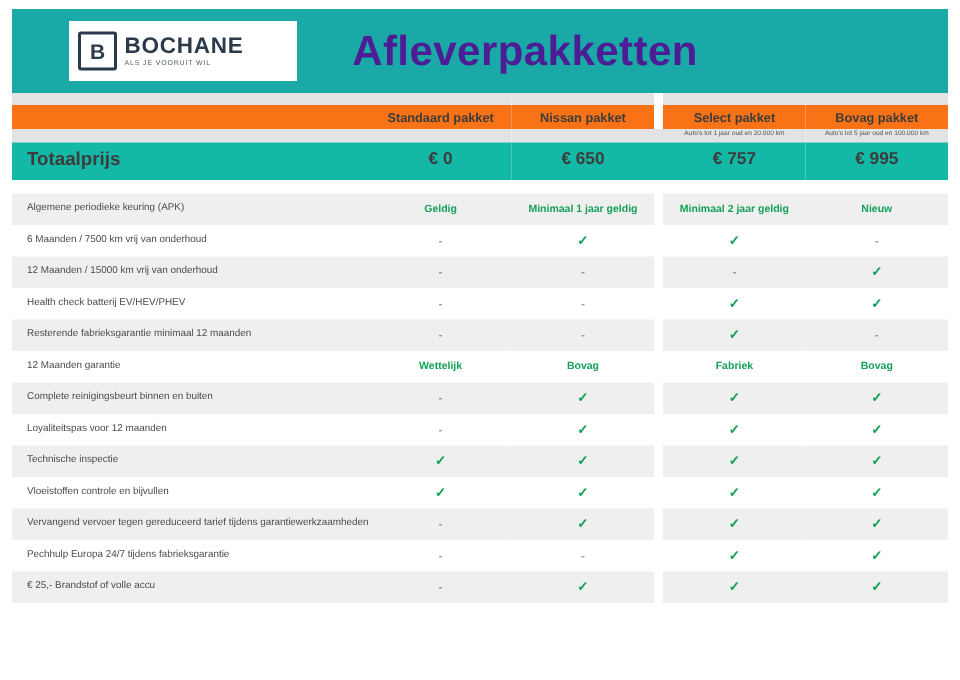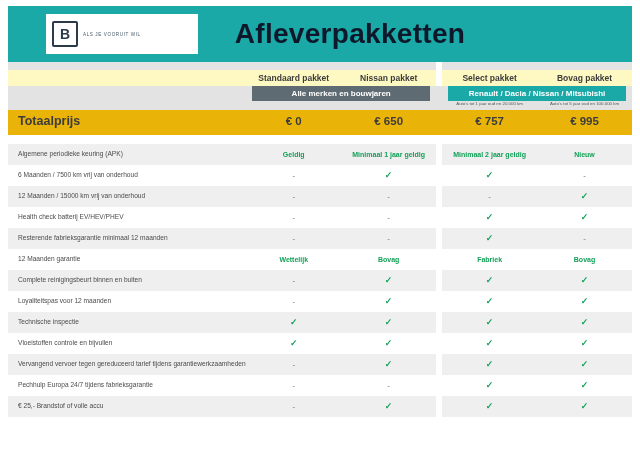--- a/index.html
+++ b/index.html
@@ -30,36 +30,36 @@
     width:26px;height:26px;background:#ffffff;border:2px solid #2b3a4a;
     box-sizing:border-box;border-radius:2px;margin-right:5px;
     display:flex;align-items:center;justify-content:center;
     font-size:14px;font-weight:bold;color:#2b3a4a;line-height:1;
   }
   .logo-text{display:flex;flex-direction:column;justify-content:center;}
   .logo-name{font-size:15px;font-weight:bold;color:#2b3a4a;letter-spacing:.5px;line-height:1;}
   .logo-sub{font-size:4.6px;color:#4a5a68;letter-spacing:.6px;margin-top:2px;line-height:1;}
   .header-title{
     width:100%;text-align:center;
-    font-size:28px;font-weight:bold;color:#0f172a;
+    font-size:28px;font-weight:bold;color:#4c1d95;
     letter-spacing:.3px;
     padding-left:60px;box-sizing:border-box;
   }
 
   
   table{border-collapse:collapse;width:100%;table-layout:fixed;}
   .col-feat{width:236px;}
   .col-p{width:94px;}
   .col-sep{width:6px;}
 
   .bandrow td{background:#e3e3e3;height:8px;padding:0;}
   .bandrow td.sep{background:#ffffff;}
 
   .head-name{
-    background:#fef9c3;
+    background:#f97316;
     text-align:center;
     font-size:8.5px;font-weight:bold;color:#3c3c3c;
     padding:3px 0 3px 0;
     vertical-align:bottom;
   }
   .head-name.blank{}
   .sep{background:#ffffff;padding:0;}
 
   .brandbar td{padding:0;background:#e3e3e3;}
   .brandbar .pill{
@@ -67,21 +67,21 @@
     font-size:8px;font-weight:bold;text-align:center;
     padding:3px 0;margin:0 6px;
   }
   .brandbar .pill.teal{background:#1aa9a6;}
   .finebar td{background:#e3e3e3;padding:0;}
   .finebar .fine{
     font-size:4.4px;color:#555;text-align:center;padding:1px 0 3px 0;
     line-height:1.1;
   }
 
-  .totalrow td{background:#eab308;padding:4px 0 7px 0;}
+  .totalrow td{background:#14b8a6;padding:4px 0 7px 0;}
   .totalrow .label{
     font-size:12.5px;font-weight:bold;color:#3c3c3c;padding-left:10px;text-align:left;
   }
   .totalrow .price{
     text-align:center;font-size:11.5px;font-weight:bold;color:#3c3c3c;
   }
 
   .gaprow td{height:9px;background:#ffffff;padding:0;}
 
   tr.data td{height:21px;padding:0;vertical-align:middle;}
@@ -101,20 +101,21 @@
 </style>
 </head>
 <body>
 
 <div class="page">
 
   <div class="header">
     <div class="logo-box">
       <div class="logo-mark">B</div>
       <div class="logo-text">
+        <div class="logo-name">BOCHANE</div>
         <div class="logo-sub">ALS JE VOORUIT WIL</div>
       </div>
     </div>
     <div class="header-title">Afleverpakketten</div>
   </div>
 
   <table>
     <colgroup>
       <col class="col-feat">
         <col class="col-p">
@@ -135,30 +136,20 @@
 
       <tr>
         <td class="head-name blank"></td>
         <td class="head-name">Standaard pakket</td>
         <td class="head-name">Nissan pakket</td>
         <td class="sep"></td>
         <td class="head-name">Select pakket</td>
         <td class="head-name">Bovag pakket</td>
       </tr>
 
-      <tr class="brandbar">
-        <td></td>
-        <td colspan="2">
-          <div class="pill">Alle merken en bouwjaren</div>
-        </td>
-        <td class="sep"></td>
-        <td colspan="2">
-          <div class="pill teal">Renault / Dacia / Nissan / Mitsubishi</div>
-        </td>
-      </tr>
 
       <tr class="finebar">
         <td></td>
         <td>
             <div class="fine"></div>
           </td>
         <td>
             <div class="fine"></div>
           </td>
         <td class="sep"></td>

